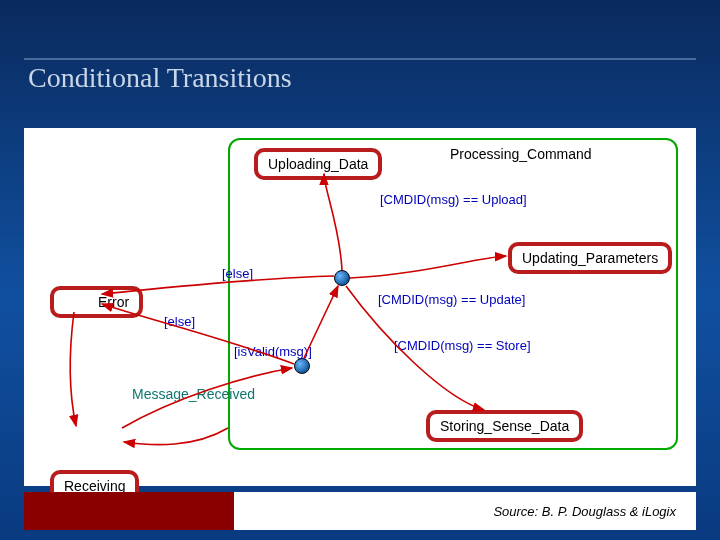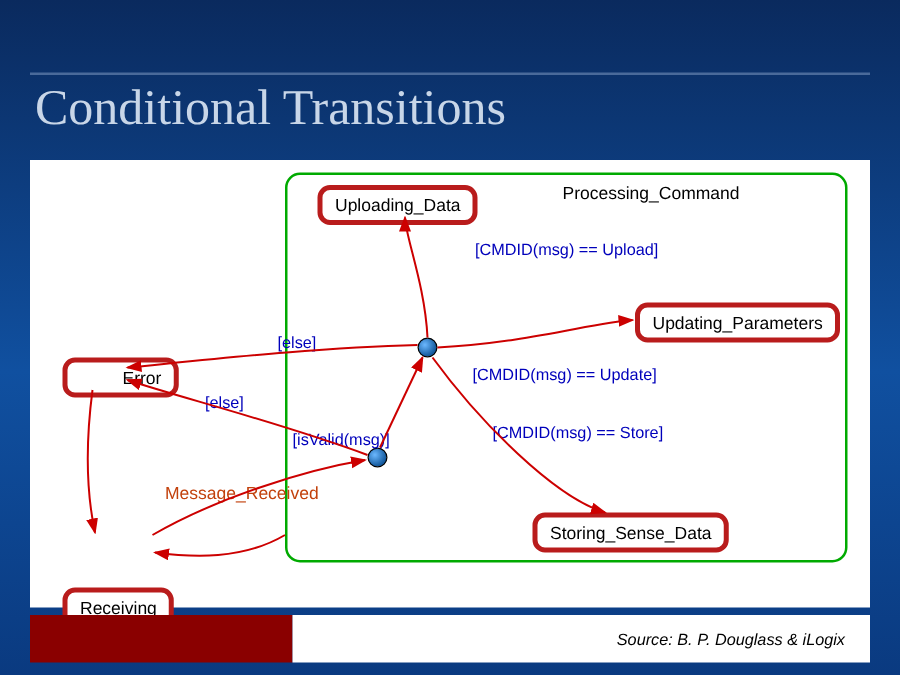--- a/index.html
+++ b/index.html
@@ -17,21 +17,21 @@
     left: 24px;
     right: 24px;
     height: 2px;
     background: #4a6a9a;
   }
   .title {
     position: absolute;
     top: 62px;
     left: 28px;
     font-family: "Times New Roman", serif;
-    font-size: 40px;
+    font-size: 28px;
     color: #c8d6e8;
     text-align: right;
   }
   .diagram-area {
     position: absolute;
     top: 128px;
     left: 24px;
     width: 672px;
     height: 358px;
     background: #ffffff;
@@ -54,21 +54,21 @@
   }
   .guard {
     position: absolute;
     font-size: 13px;
     color: #0000bb;
     white-space: nowrap;
   }
   .state-label {
     position: absolute;
     font-size: 14px;
-    color: #c2410c;
+    color: #0f766e;
     white-space: nowrap;
   }
   .choice {
     position: absolute;
     width: 16px;
     height: 16px;
     background: radial-gradient(circle at 35% 35%, #6bb8ff 0%, #145a9e 70%);
     border: 1px solid #000;
     border-radius: 50%;
   }

